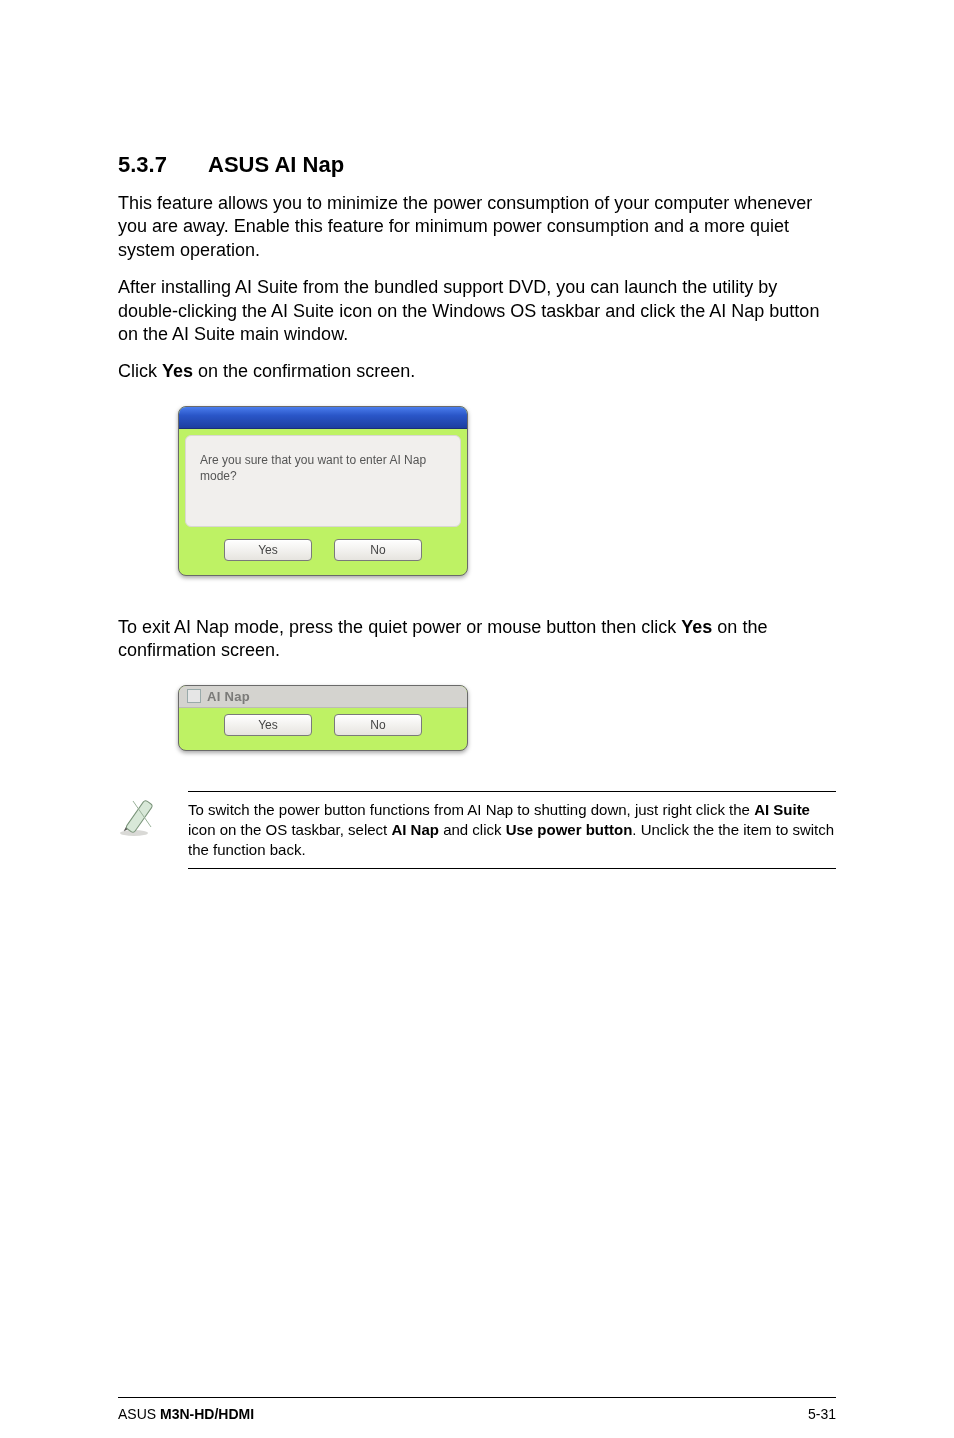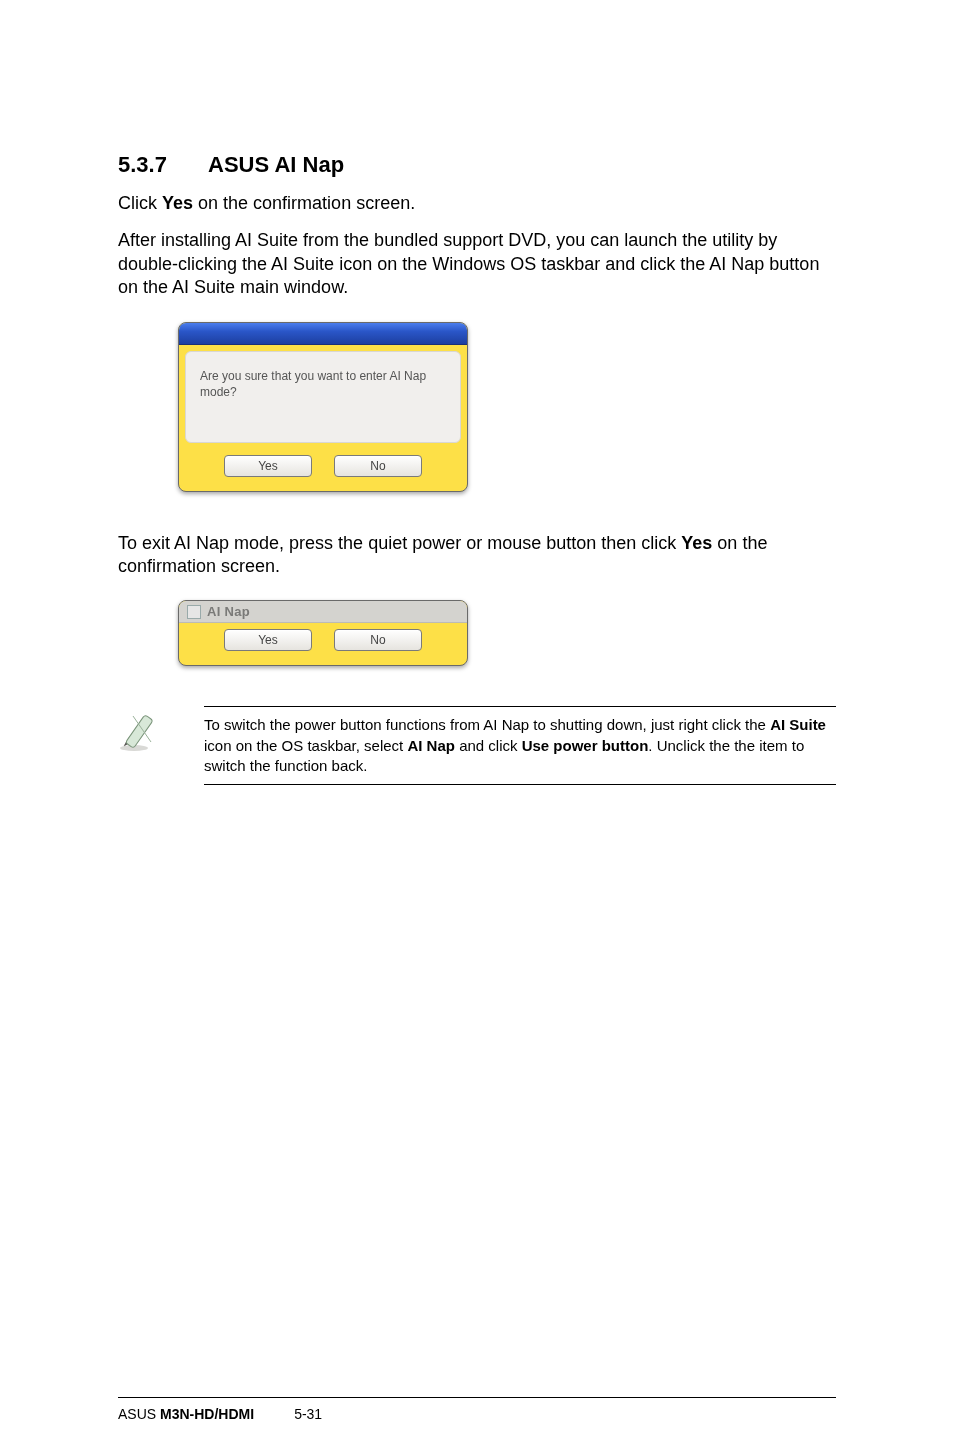--- a/index.html
+++ b/index.html
@@ -12,21 +12,21 @@
   .dialog-wrap { margin: 22px 0 40px 60px; }
   .dialog {
     width: 290px;
     border: 1px solid #6a6a6a;
     border-radius: 8px;
     box-shadow: 0 2px 4px rgba(0,0,0,0.35);
     overflow: hidden;
     font-family: Tahoma, Arial, sans-serif;
     font-size: 12px;
     color: #555;
-    background: #fde047;
+    background: #bef264;
   }
   .dialog .titlebar {
     height: 22px;
     background: linear-gradient(to bottom, #4a7ded 0%, #2a56c8 40%, #1d3fa0 100%);
     border-bottom: 1px solid #1a2f78;
     display: flex; align-items: center;
     padding: 0 8px;
     gap: 6px;
   }
   .title-icon {
@@ -57,41 +57,42 @@
     width: 88px; height: 22px;
     border: 1px solid #7a7a7a;
     border-radius: 4px;
     background: linear-gradient(to bottom,#fff,#e6e4df);
     font-size: 12px; color: #444;
     display: flex; align-items: center; justify-content: center;
     box-shadow: inset 0 1px 0 #fff;
   }
   .dialog2 .titlebar { background: #d4d3cf; border-bottom: 1px solid #bcbbb6; }
   .dialog2 .title-text { color: #7a7a78; text-shadow: none; }
-  .note-row { display: flex; align-items: flex-start; gap: 38px; margin-top: 18px; }
+  .note-row { display: flex; align-items: flex-start; gap: 22px; margin-top: 18px; }
   .note-icon { width: 48px; flex: 0 0 48px; display:flex; align-items:center; justify-content:center;}
   .note-text { flex: 1; font-size: 15px; line-height: 1.35; padding: 8px 0; border-top: 1px solid #000; border-bottom: 1px solid #000; }
-  .footer { position: absolute; bottom: 60px; left: 118px; right: 118px; border-top: 1px solid #000; padding-top: 8px; display: flex; justify-content: flex-start; font-size: 14px; gap: 40px; }
+  .footer { position: absolute; bottom: 60px; left: 118px; right: 118px; border-top: 1px solid #000; padding-top: 8px; display: flex; justify-content: space-between; font-size: 14px; }
   .footer .model { }
   .footer .model b { font-weight: bold; }
   svg.pencil { width: 48px; height: 48px; }
 </style>
 </head>
 <body>
 
 <div class="page">
 
   <h2 class="heading">
     <span class="num">5.3.7</span><span>ASUS AI Nap</span>
   </h2>
 
+  <p class="para">This feature allows you to minimize the power consumption of your computer whenever you are away. Enable this feature for minimum power consumption and a more quiet system operation.</p>
+  <p class="para">After installing AI Suite from the bundled support DVD, you can launch the utility by double-clicking the AI Suite icon on the Windows OS taskbar and click the AI Nap button on the AI Suite main window.</p>
   <p class="para">
     <span>Click </span><span class="bold">Yes</span><span> on the confirmation screen.</span>
   </p>
-  <p class="para">After installing AI Suite from the bundled support DVD, you can launch the utility by double-clicking the AI Suite icon on the Windows OS taskbar and click the AI Nap button on the AI Suite main window.</p>
 
   <div class="dialog-wrap">
     <div class="dialog">
       <div class="titlebar"></div>
       <div class="body">
         <span>Are you sure that you want to enter AI Nap mode?</span>
       </div>
       <div class="btnrow">
         <div class="dlg-btn">
             <span>Yes</span>

